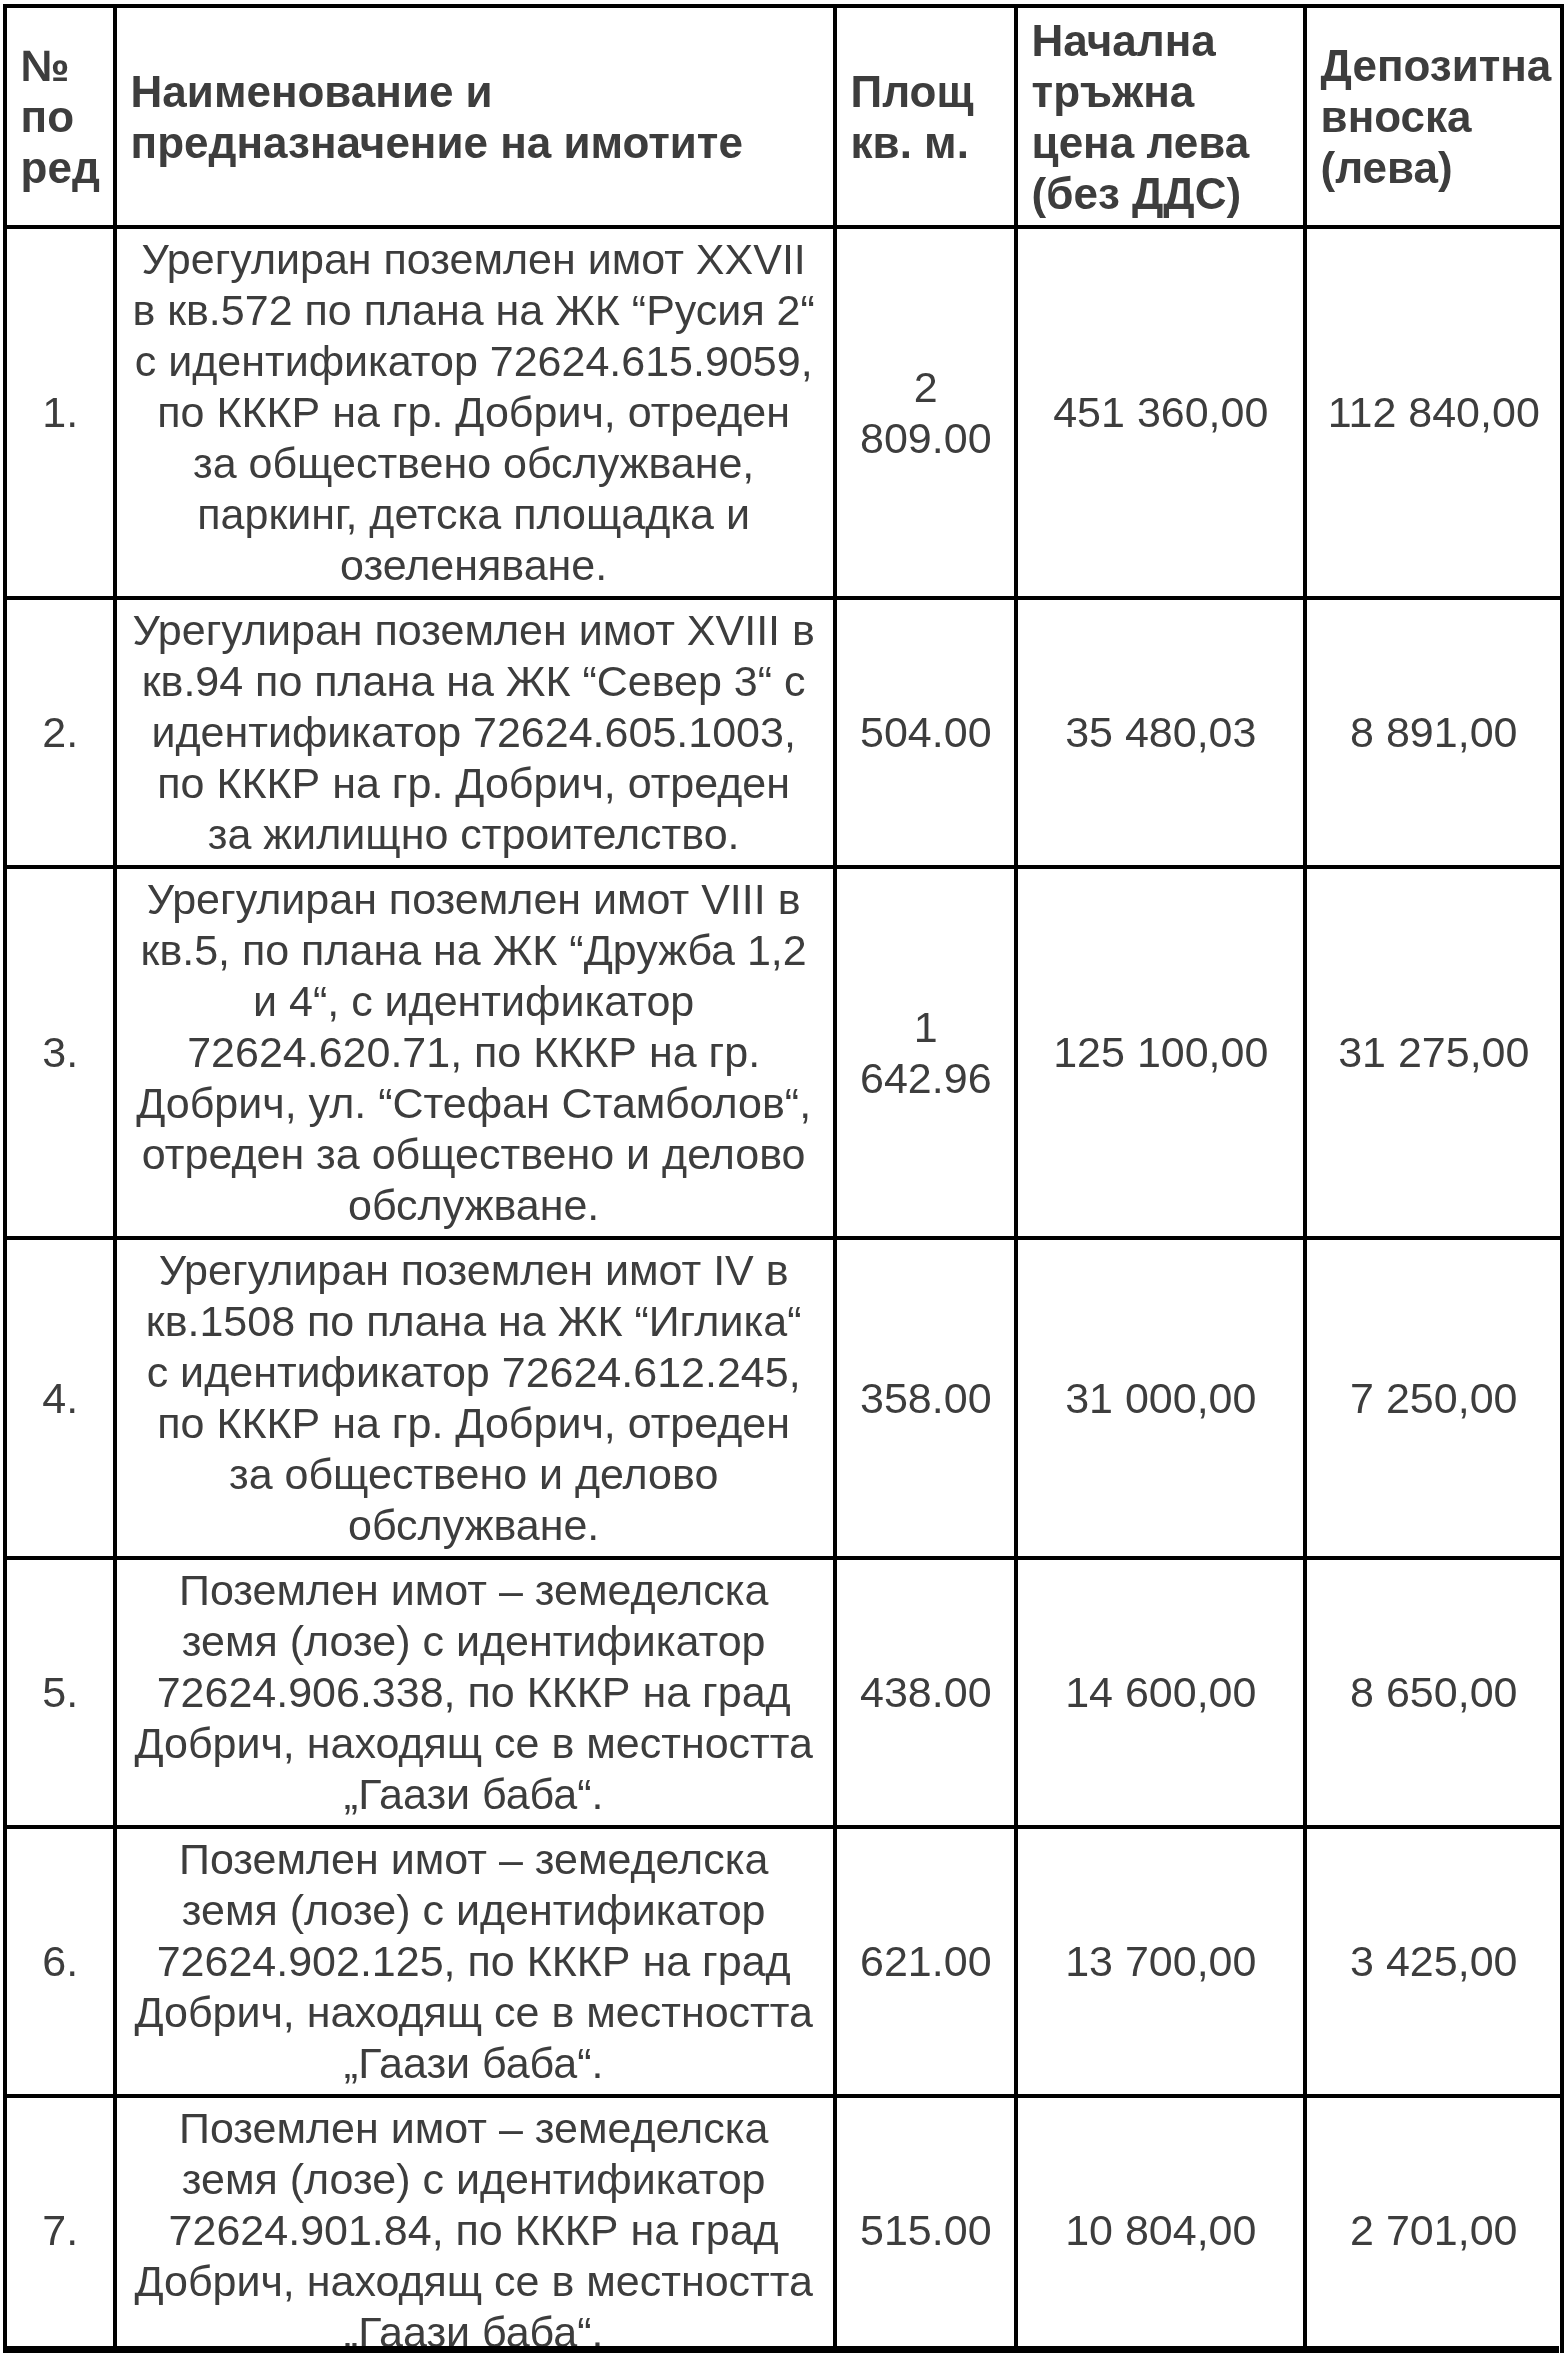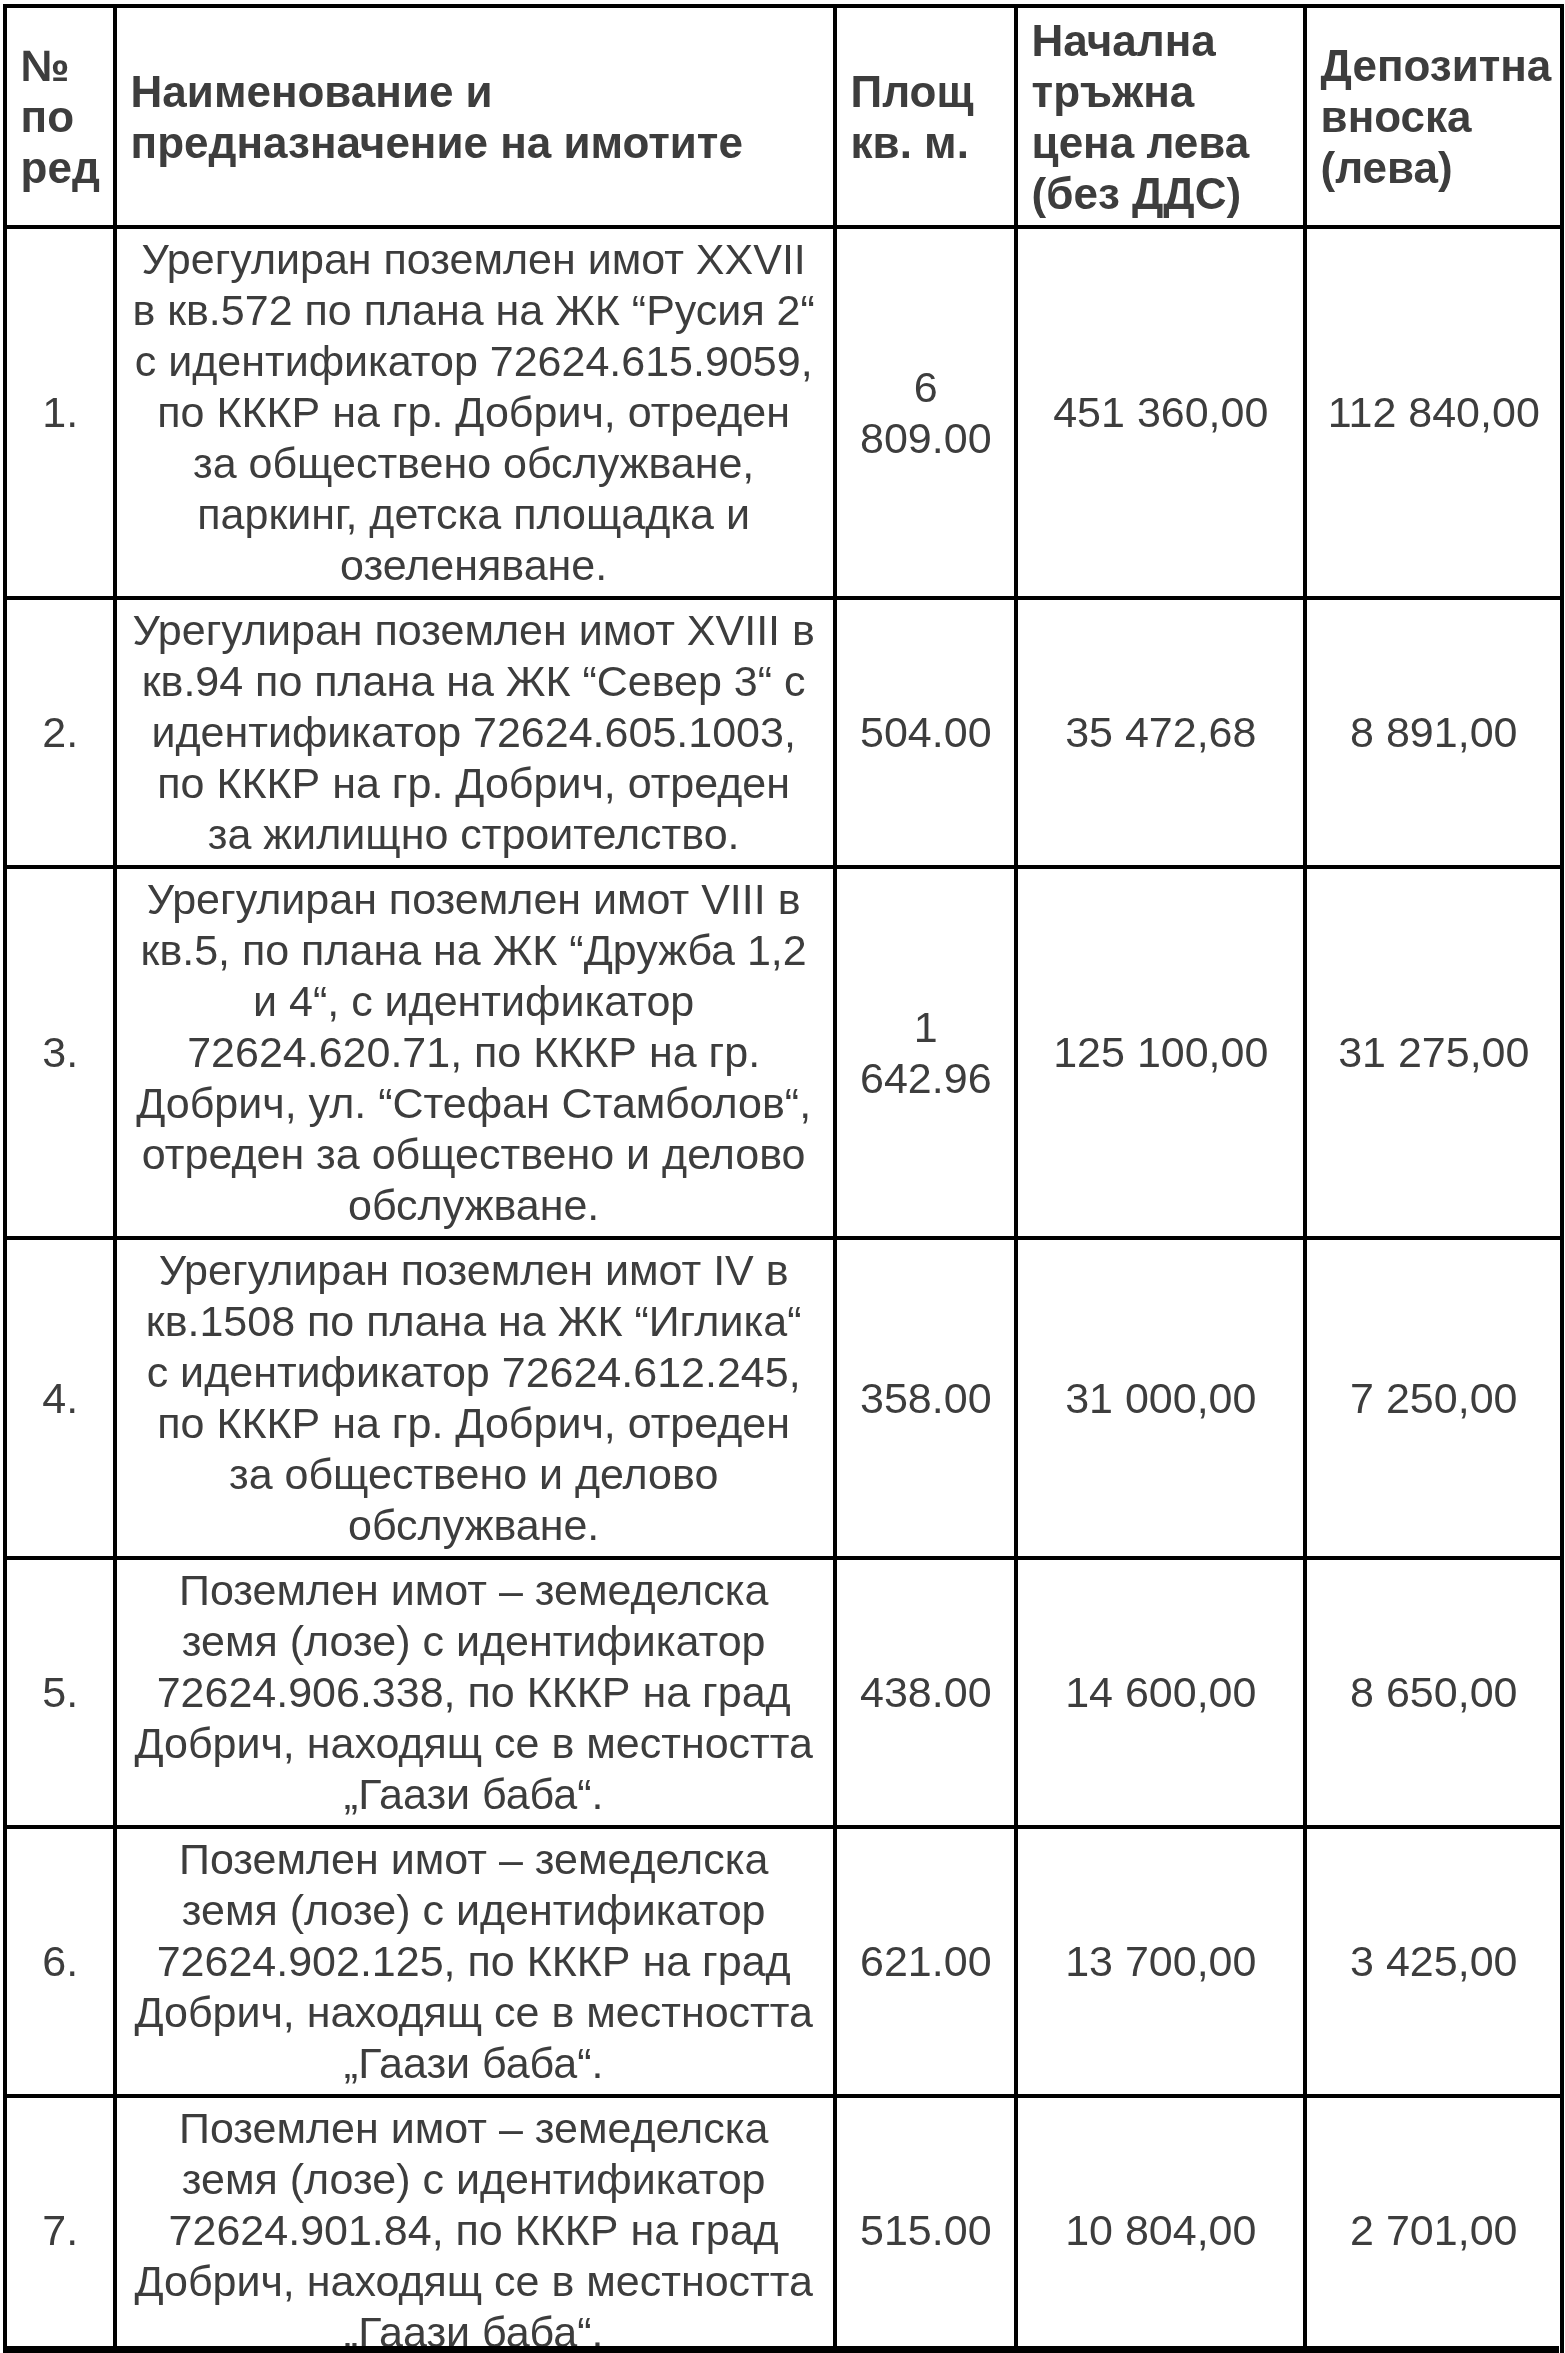--- a/index.html
+++ b/index.html
@@ -89,29 +89,29 @@
         <th>Наименование и предназначение на имотите</th>
         <th>Площ кв. м.</th>
         <th class="just">Начална тръжна цена лева (без ДДС)</th>
         <th>Депозитна вноска (лева)</th>
       </tr>
     </thead>
     <tbody>
       <tr style="height:312px;">
         <td class="cell-num">1.</td>
         <td class="cell-name">Урегулиран поземлен имот XXVII в кв.572 по плана на ЖК “Русия 2“ с идентификатор 72624.615.9059, по КККР на гр. Добрич, отреден за обществено обслужване, паркинг, детска площадка и озеленяване.</td>
-        <td class="cell-area">6 809.00</td>
+        <td class="cell-area">2 809.00</td>
         <td class="cell-price">451 360,00</td>
         <td class="cell-deposit">112 840,00</td>
       </tr>
       <tr style="height:260px;">
         <td class="cell-num">2.</td>
         <td class="cell-name">Урегулиран поземлен имот XVIII в кв.94 по плана на ЖК “Север 3“ с идентификатор 72624.605.1003, по КККР на гр. Добрич, отреден за жилищно строителство.</td>
         <td class="cell-area">504.00</td>
-        <td class="cell-price">35 472,68</td>
+        <td class="cell-price">35 480,03</td>
         <td class="cell-deposit">8 891,00</td>
       </tr>
       <tr style="height:314px;">
         <td class="cell-num">3.</td>
         <td class="cell-name">Урегулиран поземлен имот VIII в кв.5, по плана на ЖК “Дружба 1,2 и 4“, с идентификатор 72624.620.71, по КККР на гр. Добрич, ул. “Стефан Стамболов“, отреден за обществено и делово обслужване.</td>
         <td class="cell-area">1 642.96</td>
         <td class="cell-price">125 100,00</td>
         <td class="cell-deposit">31 275,00</td>
       </tr>
       <tr style="height:263px;">

